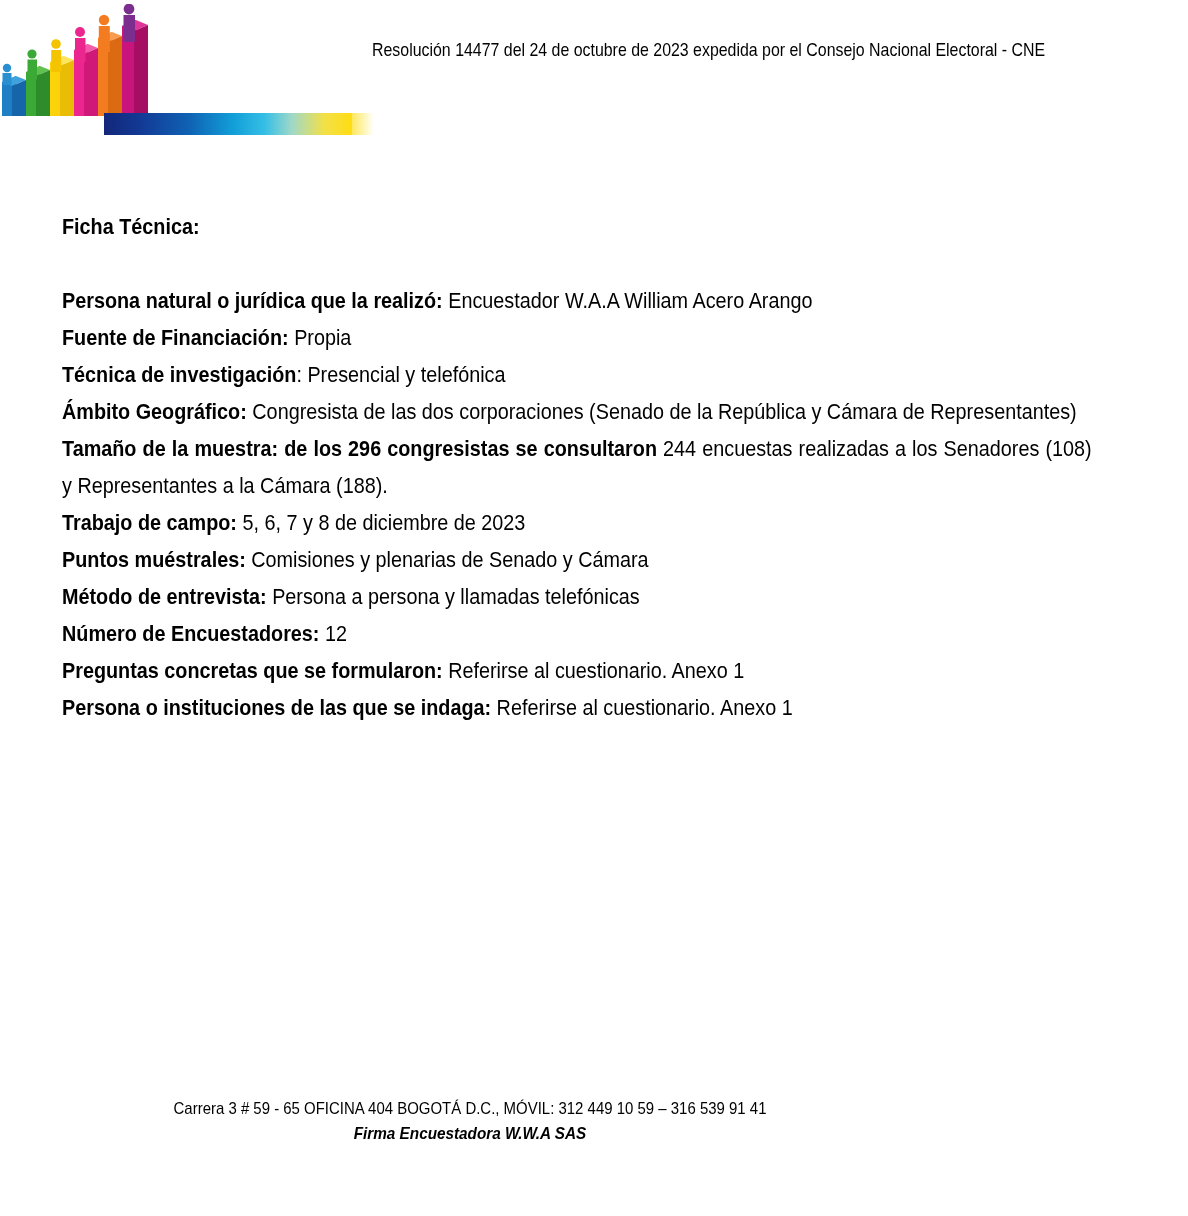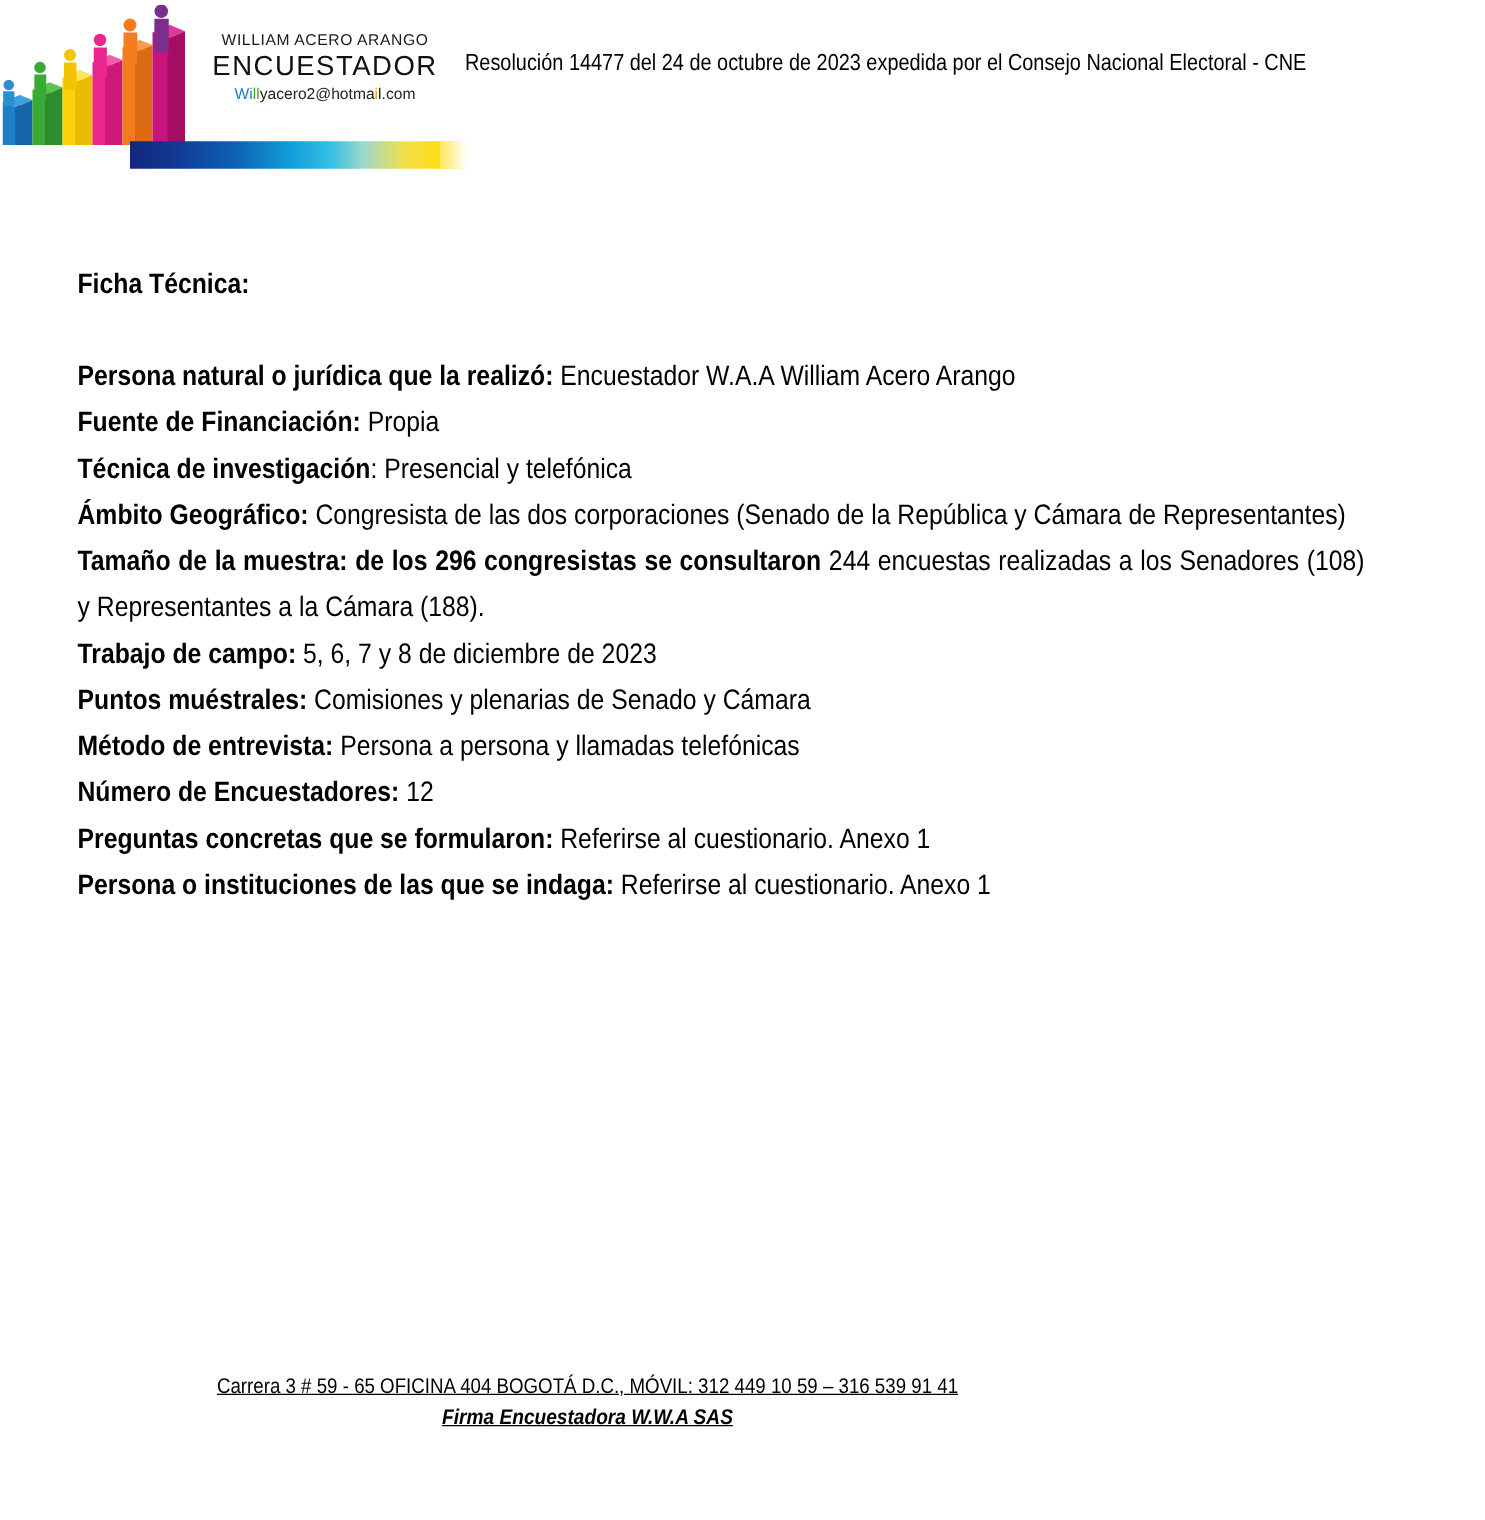--- a/index.html
+++ b/index.html
@@ -145,21 +145,20 @@
     height: 37px;
   }
 
   
   .doc-footer {
     position: absolute;
     left: 0;
     top: 1096px;
     width: 940px;
     text-align: center;
-    text-decoration: underline;
   }
   .footer-address {
     font-size: 17px;
     line-height: 25px;
     transform: scaleX(0.88);
     color: #000000;
     white-space: nowrap;
   }
   .footer-firm {
     font-size: 17px;
@@ -236,25 +235,20 @@
           </g>
 
           <g fill="#7b2e8e">
             <circle cx="127" cy="5" r="5.4"></circle>
             <path d="M121.5 11 h11.5 v27 h-11.5 z"></path>
           </g>
         </g>
       </svg>
     </div>
 
-    <div class="logo-text">
-      <div class="logo-name">WILLIAM ACERO ARANGO</div>
-      <div class="logo-role">ENCUESTADOR</div>
-      <div class="logo-mail"><span class="c1">Wi</span><span class="c2">ll</span><span>yacero2@hotma</span><span class="c3">i</span><span>l.com</span></div>
-    </div>
 
     <div class="logo-strip"></div>
     <div class="strip-fade"></div>
   </div>
 
   <div class="header-note">Resolución 14477 del 24 de octubre de 2023 expedida por el Consejo Nacional Electoral - CNE</div>
 </div>
 
 <div class="doc-body">
 

